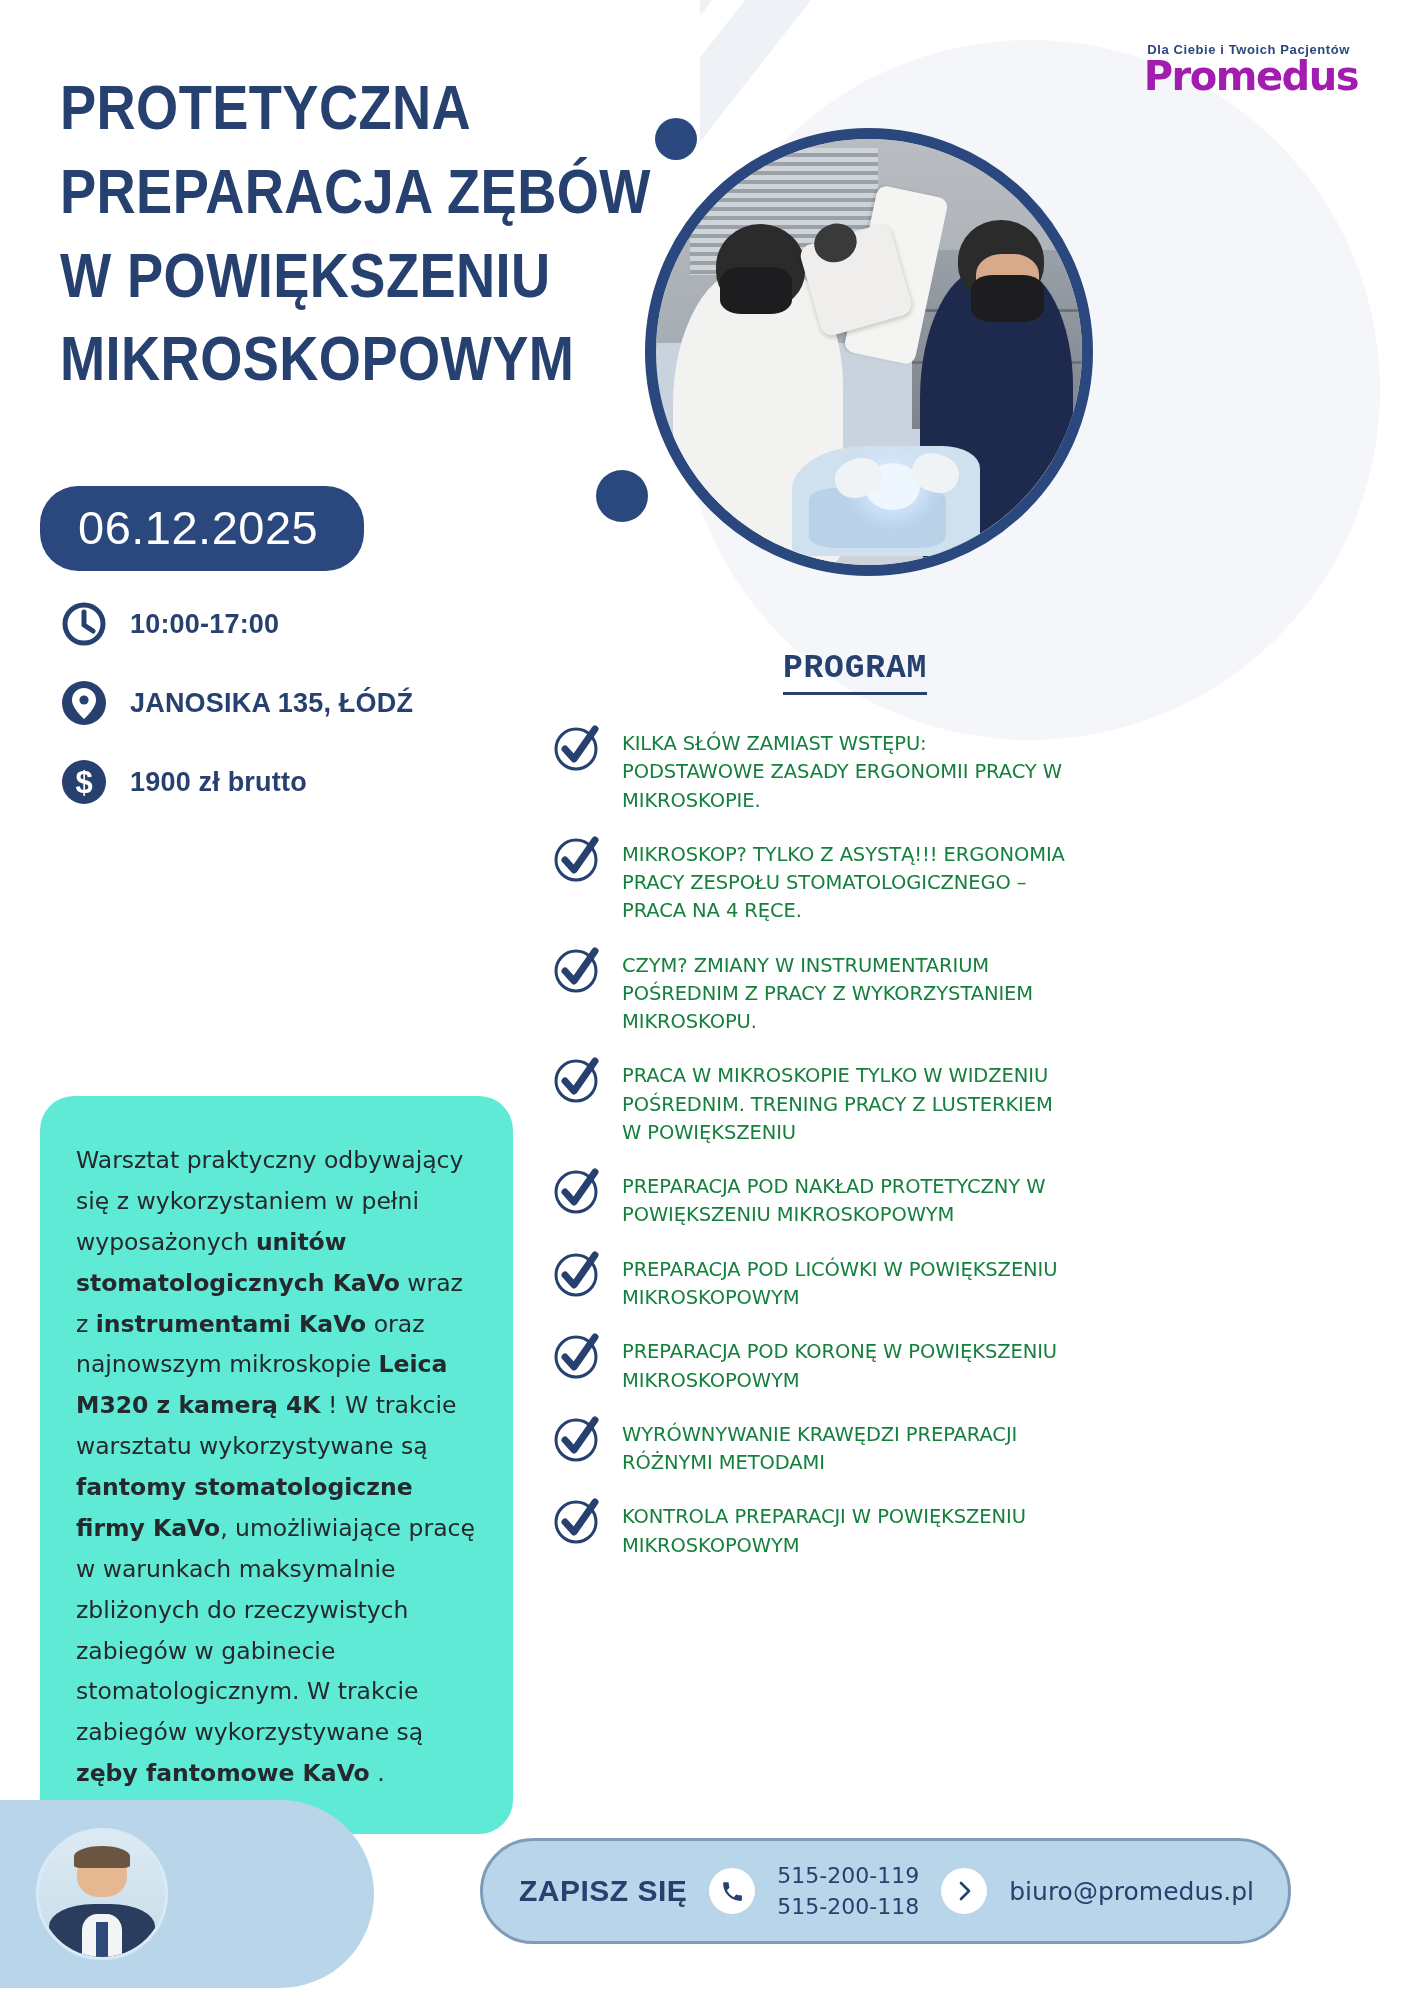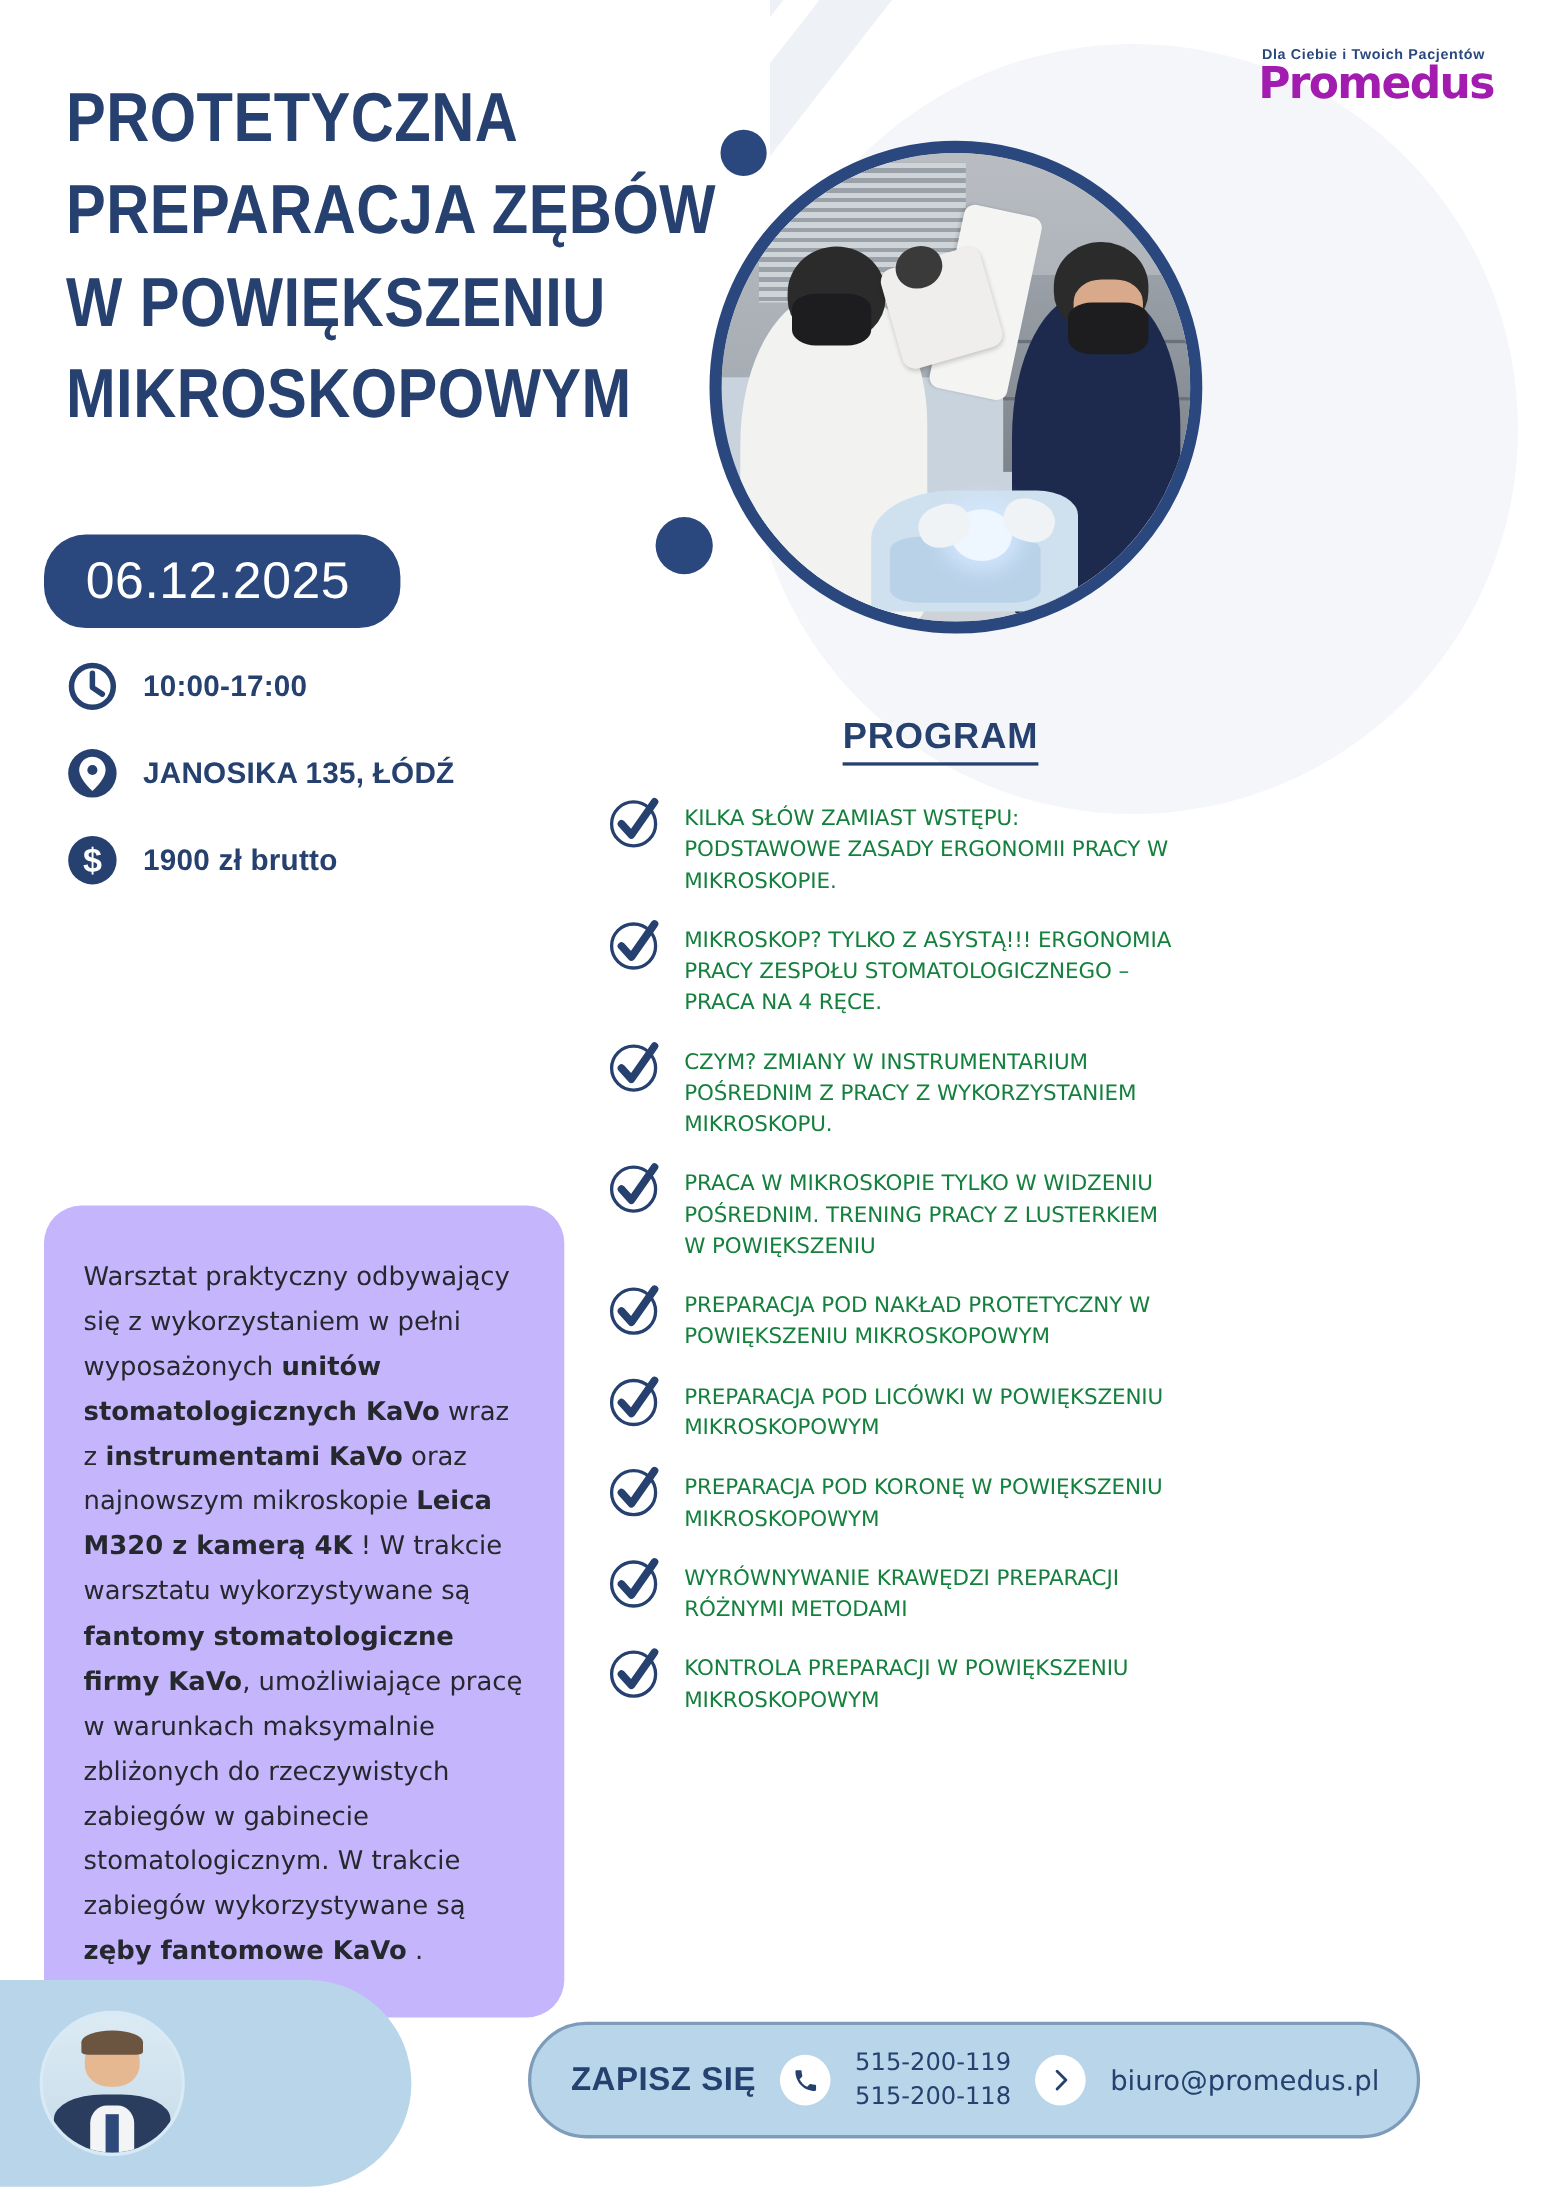--- a/index.html
+++ b/index.html
@@ -184,21 +184,21 @@
     color: #26406f;
     letter-spacing: 0.2px;
   }
 
   
   .desc-box {
     position: absolute;
     left: 40px; top: 1096px;
     width: 473px;
     padding: 44px 36px 40px 36px;
-    background: #c4b5fd;
+    background: #5eead4;
     border-radius: 34px;
     z-index: 5;
   }
   .desc-text {
     font-family: "DejaVu Sans", sans-serif;
     font-size: 23.5px;
     line-height: 1.74;
     color: #25282c;
   }
   .desc-text b { font-weight: bold; }
@@ -212,20 +212,21 @@
     z-index: 5;
   }
   .program-title {
     display: inline-block;
     font-size: 33px;
     font-weight: bold;
     color: #26406f;
     letter-spacing: 0.8px;
     border-bottom: 3px solid #26406f;
     padding-bottom: 5px;
+    font-family: Liberation Mono, monospace;
   }
 
   .program-list {
     position: absolute;
     left: 550px; top: 722px;
     width: 520px;
     z-index: 5;
   }
   .program-item {
     display: flex;

